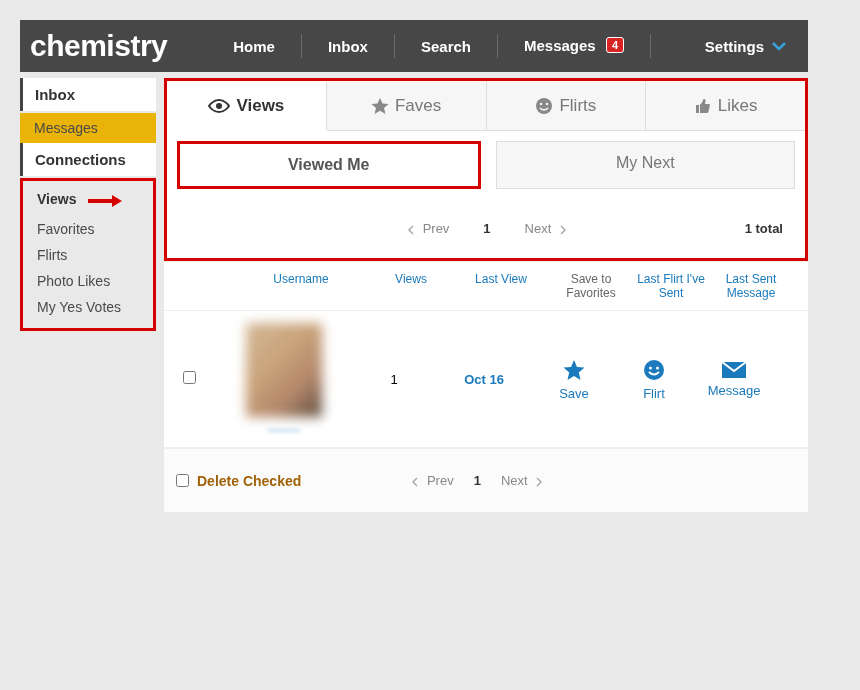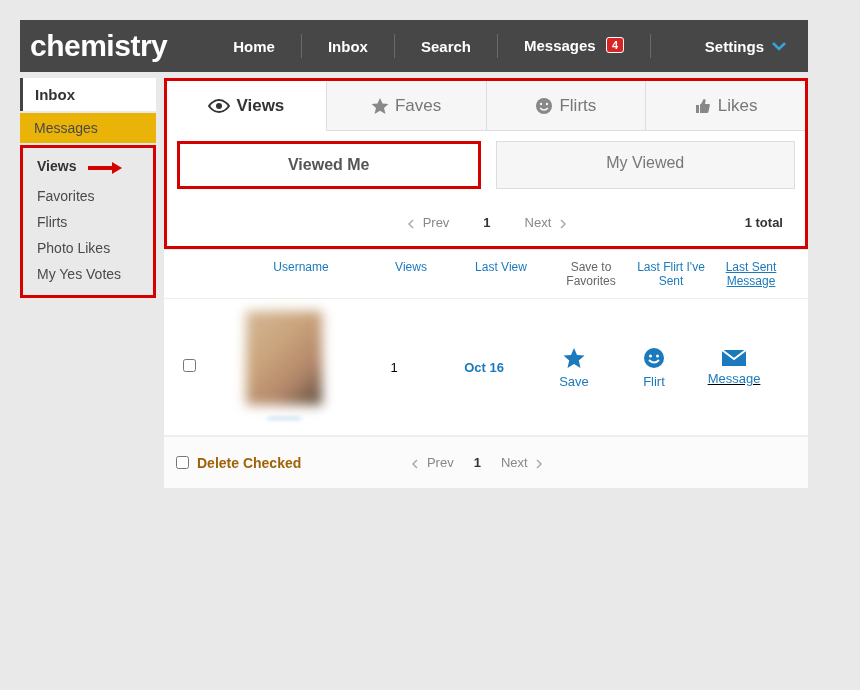--- a/index.html
+++ b/index.html
@@ -34,33 +34,33 @@
 
 .subtabs { display: flex; padding: 10px; gap: 15px; background: #fff; }
 .subtab { flex: 1; text-align: center; padding: 12px 0; font-size: 16px; background: #f6f6f6; border: 1px solid #ddd; cursor: pointer; color: #777; }
 .subtab.highlighted { border: 3px solid #d50000; background: #fff; color: #555; font-weight: bold; }
 
 .pager { display: flex; align-items: center; padding: 8px 16px; font-size: 13px; color: #888; background: #fff; }
 .pager .prev, .pager .next { cursor: pointer; padding: 0 14px; }
 .pager .page { font-weight: bold; color: #333; padding: 0 20px; }
 .pager .spacer { flex: 1; }
 .pager .total { color: #333; font-weight: bold; padding-right: 6px; }
-.pager-center { display: flex; align-items: center; margin: 8px auto; }
+.pager-center { display: flex; align-items: center; margin: 14px auto; }
 
 .table { background: #fff; }
 .thead { display: flex; border-top: 1px solid #eee; border-bottom: 1px solid #eee; padding: 10px 17px; }
 .th { font-size: 12px; color: #1b7abd; text-align: center; cursor: pointer; }
 .th.nolink { color: #666; cursor: default; }
 .c-chk { width: 50px; }
 .c-user { width: 140px; }
 .c-views { width: 80px; }
 .c-last { width: 100px; }
 .c-save { width: 80px; }
 .c-flirt { width: 80px; }
-.c-msg { width: 80px; text-decoration: underline; }
+.c-msg { width: 80px; }
 
 .trow { display: flex; align-items: center; padding: 12px 0; border-bottom: 1px solid #eee; }
 .td { text-align: center; font-size: 13px; }
 .chk { }
 .avatar { width: 76px; height: 94px; background: linear-gradient(135deg, #d4b896 0%, #c9a37a 40%, #b3876a 70%, #5a4a3a 100%); filter: blur(6px); margin: 0 auto; }
 .username-label { color: #1b7abd; font-size: 11px; margin-top: 6px; filter: blur(2px); }
 .action { color: #1b7abd; cursor: pointer; display: flex; flex-direction: column; align-items: center; gap: 4px; font-size: 13px; }
 .action-icon { font-size: 22px; }
 
 .tfooter { display: flex; align-items: center; padding: 10px 12px; border-top: 1px solid #eee; background: #fbfbfb; }
@@ -96,20 +96,21 @@
             </svg>
         </span>
       </div>
     </div>
   </div>
 
   <div class="body">
     <div class="sidebar">
       <div class="sb-header">Inbox</div>
       <div class="sb-sub">Messages</div>
+      <div class="sb-header">Connections</div>
       <div class="sb-boxed">
         <div class="sb-item active">
           <span>Views</span>
           <span class="arrow-right">
             <svg width="36" height="14" viewBox="0 0 36 14" style="display:inline;vertical-align:middle">
                 <line x1="0" y1="7" x2="28" y2="7" stroke="#d50000" stroke-width="4"></line>
                 <path d="M24 1 L34 7 L24 13 Z" fill="#d50000"></path>
               </svg>
           </span>
         </div>
@@ -156,21 +157,21 @@
               <svg width="18" height="18" viewBox="0 0 18 18">
                   <path d="M2 8 h3 v8 h-3 z M6 8 c0-1 2-1 3-5 c0.5-2 3-1 2.5 1 l-0.5 3 h4 c1 0 1 1 0.8 1.5 l-1.3 6 c-0.2 0.8-0.8 1.5-1.5 1.5 H6 z" fill="#888"></path>
                 </svg>
             </span>
             <span>Likes</span>
           </div>
         </div>
 
         <div class="subtabs">
           <div class="subtab highlighted">Viewed Me</div>
-          <div class="subtab">My Viewed</div>
+          <div class="subtab">My Next</div>
         </div>
 
         <div class="pager">
           <div class="pager-center" style="margin-left:210px">
             <span class="prev">
               <svg width="8" height="10" viewBox="0 0 8 10" style="display:inline;vertical-align:middle;margin-right:4px">
                   <path d="M6 1 L2 5 L6 9" stroke="#aaa" stroke-width="1.5" fill="none"></path>
                 </svg>
               <span>Prev</span>
             </span>

